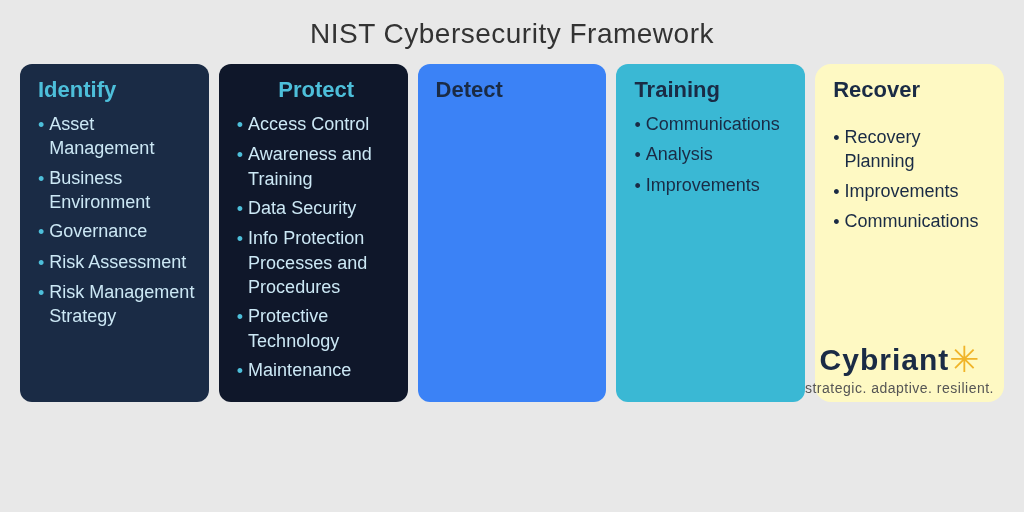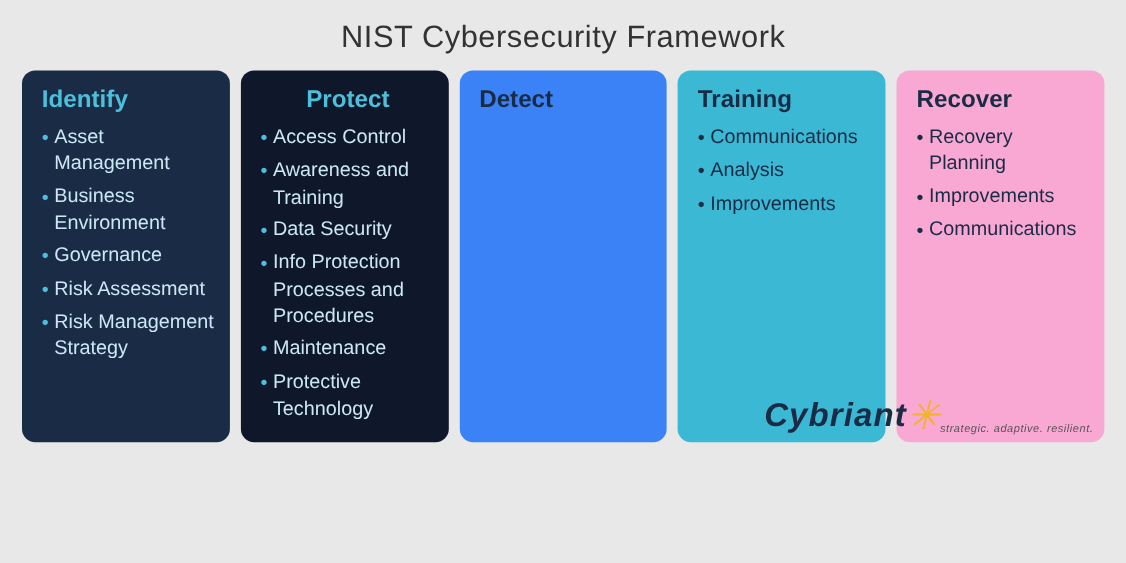--- a/index.html
+++ b/index.html
@@ -37,21 +37,21 @@
       flex: 1;
       border-radius: 12px;
       padding: 14px 12px 14px 18px;
       display: flex;
       flex-direction: column;
     }
     .column.identify { background: #1a2b45; }
     .column.protect  { background: #0f172a; align-items: center; }
     .column.detect   { background: #3b82f6; }
     .column.respond  { background: #3ab8d4; }
-    .column.recover  { background: #f9a8d4; }
+    .column.recover  { background: #fef9c3; border-radius: 16px; }
 
     .col-header {
       font-size: 22px;
       font-weight: 900;
       margin-bottom: 10px;
       line-height: 1.1;
     }
     .column.identify .col-header,
     .column.protect  .col-header { color: #4dbfda; }
     .column.detect   .col-header { color: #1a2b45; }
@@ -77,53 +77,52 @@
       flex-shrink: 0;
     }
     .column.identify .col-items,
     .column.protect  .col-items { color: #cce8f5; }
     .column.identify .col-items li::before,
     .column.protect  .col-items li::before { color: #4dbfda; }
     .column.detect   .col-items,
     .column.respond  .col-items { color: #1a2b45; }
     .column.detect   .col-items li::before,
     .column.respond  .col-items li::before { color: #1a2b45; }
-    .column.recover  .col-items { color: #1a2b45; }
+    .column.recover  .col-items { color: #1a2b45; margin-top: 13px; }
     .column.recover  .col-items li::before { color: #1a2b45; }
 
     
     .columns-area-wrapper {
       display: flex;
       flex-direction: column;
       width: 100%;
       flex: 1;
       position: relative;
     }
 
     .brand-overlay {
       position: absolute;
       bottom: 6px;
       right: 10px;
       display: flex;
-      flex-direction: row;
-      align-items: flex-end;
+      flex-direction: column;
+      align-items: center;
       background: rgba(255,255,255,0.0);
-      font-style: italic;
     }
     .brand-logo {
       font-size: 30px;
       font-weight: 700;
       color: #1a2b45;
       letter-spacing: 1px;
     }
     .brand-tagline {
-      font-size: 10px;
+      font-size: 14px;
       color: #555;
       letter-spacing: 0.5px;
-      margin-top: 16px;
+      margin-top: 2px;
     }
 
     
     .star-icon {
       display: inline-block;
       font-size: 36px;
       line-height: 1;
       color: #f0b429;
       vertical-align: middle;
     }
@@ -166,24 +165,24 @@
             <li>
               <span>Awareness and Training</span>
             </li>
             <li>
               <span>Data Security</span>
             </li>
             <li>
               <span>Info Protection Processes and Procedures</span>
             </li>
             <li>
+              <span>Protective Technology</span>
+            </li>
+            <li>
               <span>Maintenance</span>
-            </li>
-            <li>
-              <span>Protective Technology</span>
             </li>
           </ul>
         </div>
         <div class="column detect">
           <div class="col-header">Detect</div>
         </div>
         <div class="column respond">
           <div class="col-header">Training</div>
           <ul class="col-items">
             <li>

